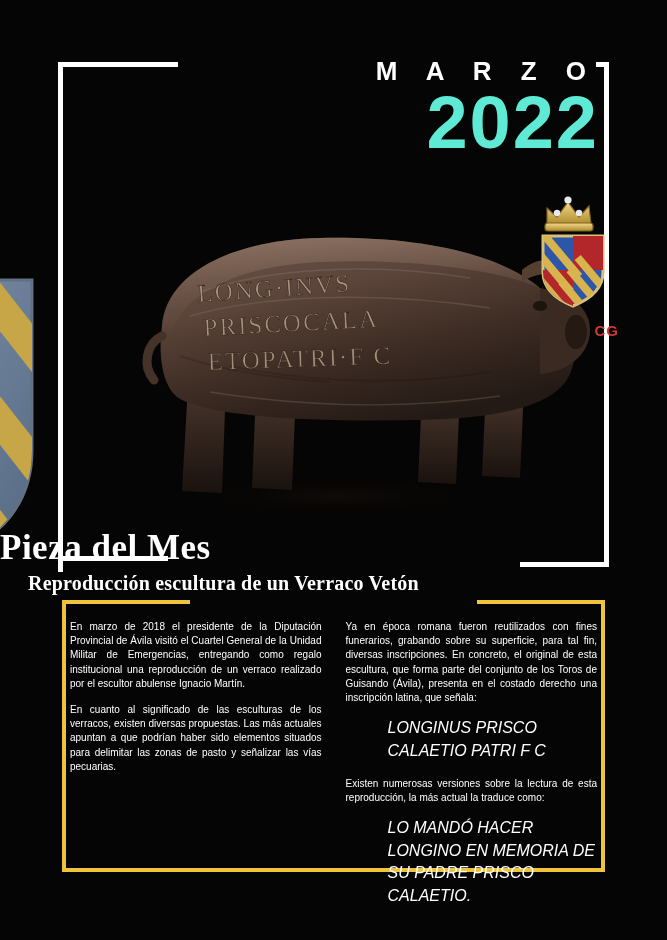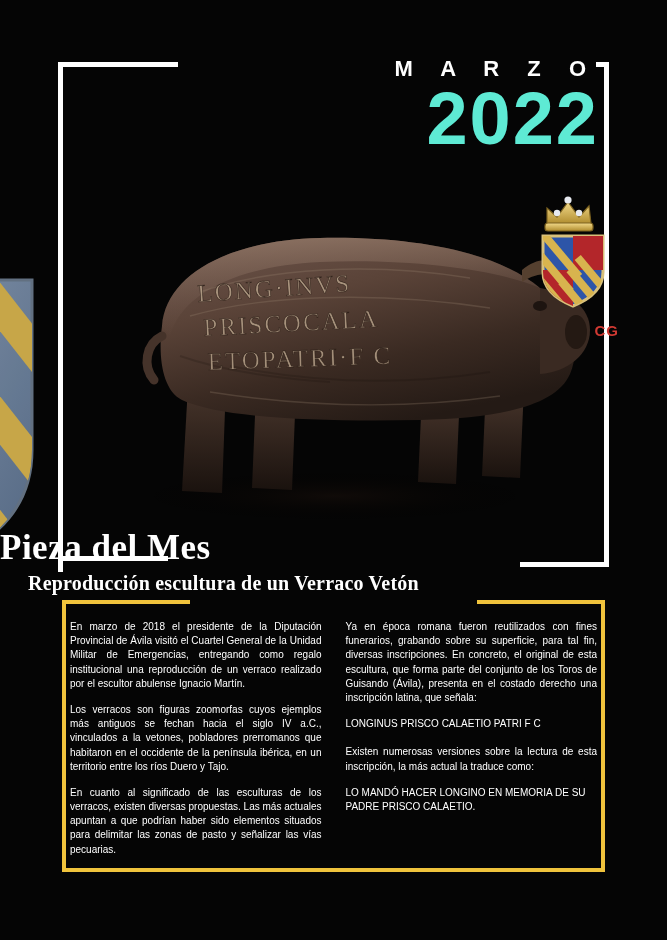--- a/index.html
+++ b/index.html
@@ -71,21 +71,21 @@
 
   
   .header {
     position: absolute;
     right: 68px; top: 58px;
     text-align: right;
     width: 300px;
   }
   .marzo {
     color: #ffffff;
-    font-size: 22px;
+    font-size: 26px;
     font-weight: bold;
     letter-spacing: 11px;
     line-height: 1;
     padding-right: 2px;
   }
   .year {
     color: #5eead4;
     font-size: 74px;
     font-weight: bold;
     letter-spacing: 2px;
@@ -160,23 +160,25 @@
   }
   .col { width: 252px; }
   .col p {
     color: #ffffff;
     font-size: 10px;
     line-height: 1.42;
     text-align: justify;
     margin-bottom: 12px;
   }
   .col p.inscription {
-    font-size: 10px;
+    font-style: italic;
+    font-size: 16px;
     margin-bottom: 14px;
     text-align: left;
+    margin-left: 42px;
   }
 
   
   .footer {
     position: absolute;
     left: 0; right: 0; top: 888px;
     text-align: center;
     color: #ffffff;
     font-size: 9.2px;
     font-weight: bold;
@@ -353,25 +355,24 @@
 
   <div class="yframe yf-top-left"></div>
   <div class="yframe yf-top-right"></div>
   <div class="yframe yf-left"></div>
   <div class="yframe yf-right"></div>
   <div class="yframe yf-bottom"></div>
 
   <div class="columns">
     <div class="col">
       <p>En marzo de 2018 el presidente de la Diputación Provincial de Ávila visitó el Cuartel General de la Unidad Militar de Emergencias, entregando como regalo institucional una reproducción de un verraco realizado por el escultor abulense Ignacio Martín.</p>
-      <p>Los verracos son figuras zoomorfas cuyos ejemplos más antiguos se fechan hacia el siglo IV a.C., vinculados a la vetones, pobladores prerromanos que habitaron en el occidente de la península ibérica, en un territorio entre los ríos Duero y Tajo.</p>
       <p>En cuanto al significado de las esculturas de los verracos, existen diversas propuestas. Las más actuales apuntan a que podrían haber sido elementos situados para delimitar las zonas de pasto y señalizar las vías pecuarias.</p>
     </div>
     <div class="col">
       <p>Ya en época romana fueron reutilizados con fines funerarios, grabando sobre su superficie, para tal fin, diversas inscripciones. En concreto, el original de esta escultura, que forma parte del conjunto de los Toros de Guisando (Ávila), presenta en el costado derecho una inscripción latina, que señala:</p>
       <p class="inscription">LONGINUS PRISCO CALAETIO PATRI F C</p>
-      <p>Existen numerosas versiones sobre la lectura de esta inscripción, la más actual la traduce como:</p>
+      <p>Existen numerosas versiones sobre la lectura de esta reproducción, la más actual la traduce como:</p>
       <p class="inscription">LO MANDÓ HACER LONGINO EN MEMORIA DE SU PADRE PRISCO CALAETIO.</p>
     </div>
   </div>
 
 
 </div>
 
 </body></html>

